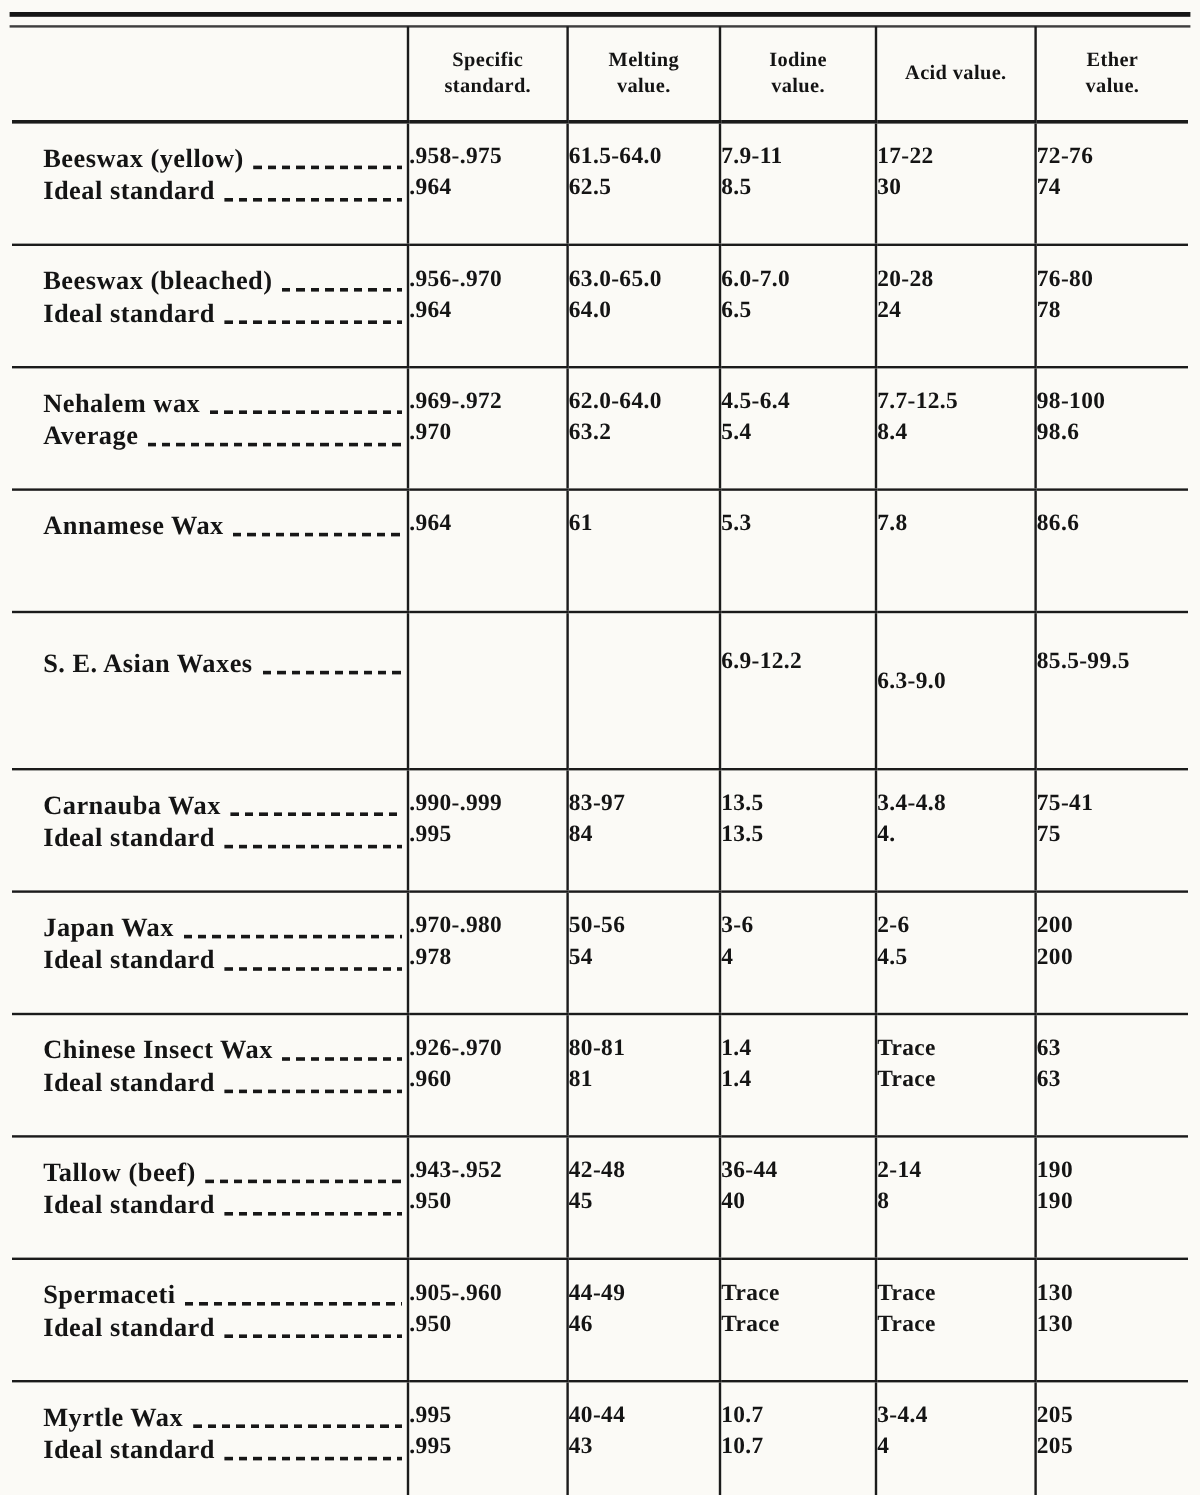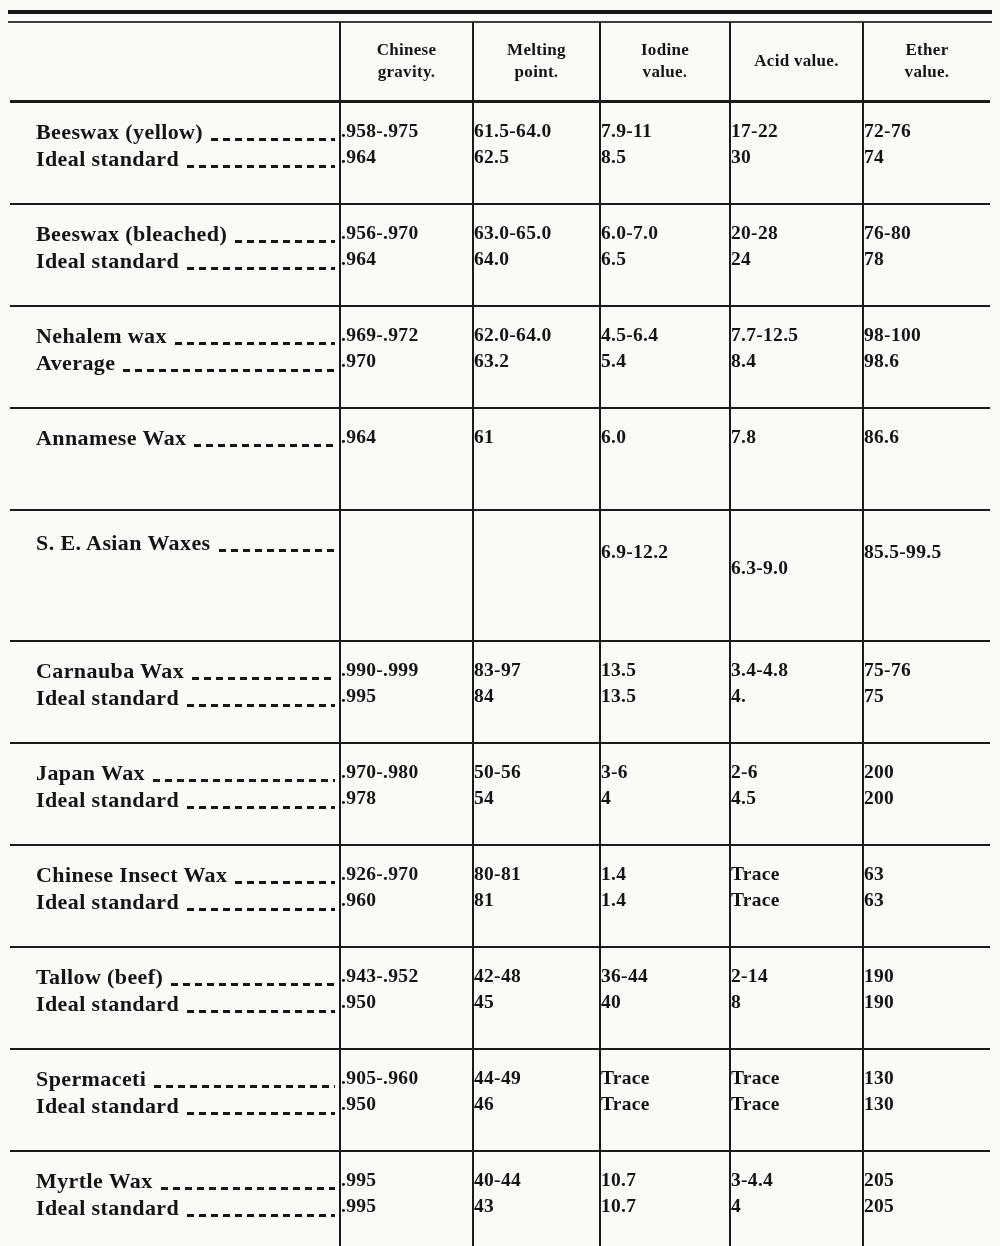--- a/index.html
+++ b/index.html
@@ -96,22 +96,22 @@
       <col style="width:330px">
         <col style="width:133px">
         <col style="width:127px">
       <col style="width:130px">
         <col style="width:133px">
         <col style="width:127px">
     </colgroup>
     <thead>
       <tr>
         <th></th>
-        <th class="vl">Chinese gravity.</th>
-        <th class="vl">Melting point.</th>
+        <th class="vl">Specific standard.</th>
+        <th class="vl">Melting value.</th>
         <th class="vl">Iodine value.</th>
         <th class="vl">Acid value.</th>
         <th class="vl">Ether value.</th>
       </tr>
     </thead>
     <tbody>
 
       <tr>
         <td class="label-cell">
           <div class="lbl-line">
@@ -218,33 +218,33 @@
               <span class="leader"></span>
             </div>
         </td>
         <td class="val vl">
             <div>.964</div>
           </td>
         <td class="val vl">
             <div>61</div>
           </td>
         <td class="val vl">
-            <div>6.0</div>
+            <div>5.3</div>
           </td>
         <td class="val vl">
             <div>7.8</div>
           </td>
         <td class="val vl">
             <div>86.6</div>
           </td>
       </tr>
 
       <tr>
         <td class="label-cell">
-          <div class="lbl-line" style="margin-top:3px;">
+          <div class="lbl-line" style="margin-top:13px;">
               <span>S. E. Asian Waxes</span>
               <span class="leader"></span>
             </div>
         </td>
         <td class="val vl">
             <div></div>
           </td>
         <td class="val vl">
             <div></div>
           </td>
@@ -280,21 +280,21 @@
           </td>
         <td class="val vl">
             <div>13.5</div>
             <div>13.5</div>
           </td>
         <td class="val vl">
             <div>3.4-4.8</div>
             <div>4.</div>
           </td>
         <td class="val vl">
-            <div>75-76</div>
+            <div>75-41</div>
             <div>75</div>
           </td>
       </tr>
 
       <tr>
         <td class="label-cell">
           <div class="lbl-line">
               <span>Japan Wax</span>
               <span class="leader"></span>
             </div>

